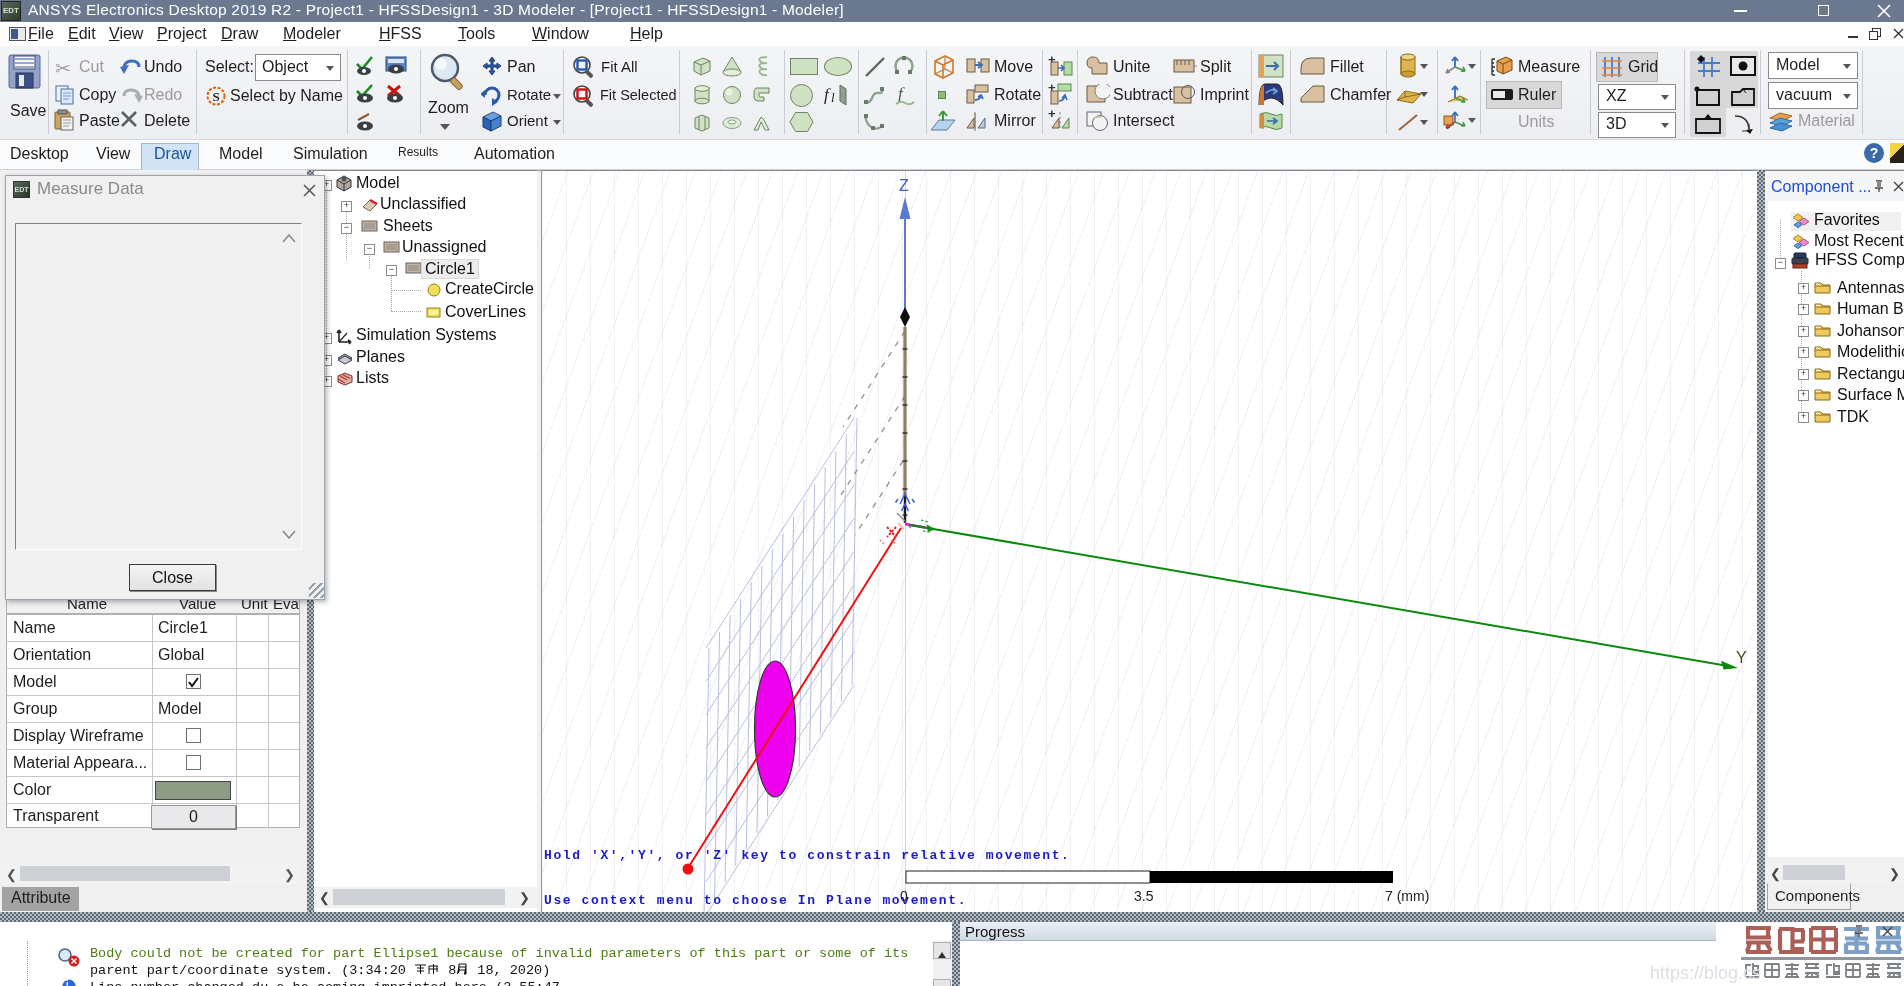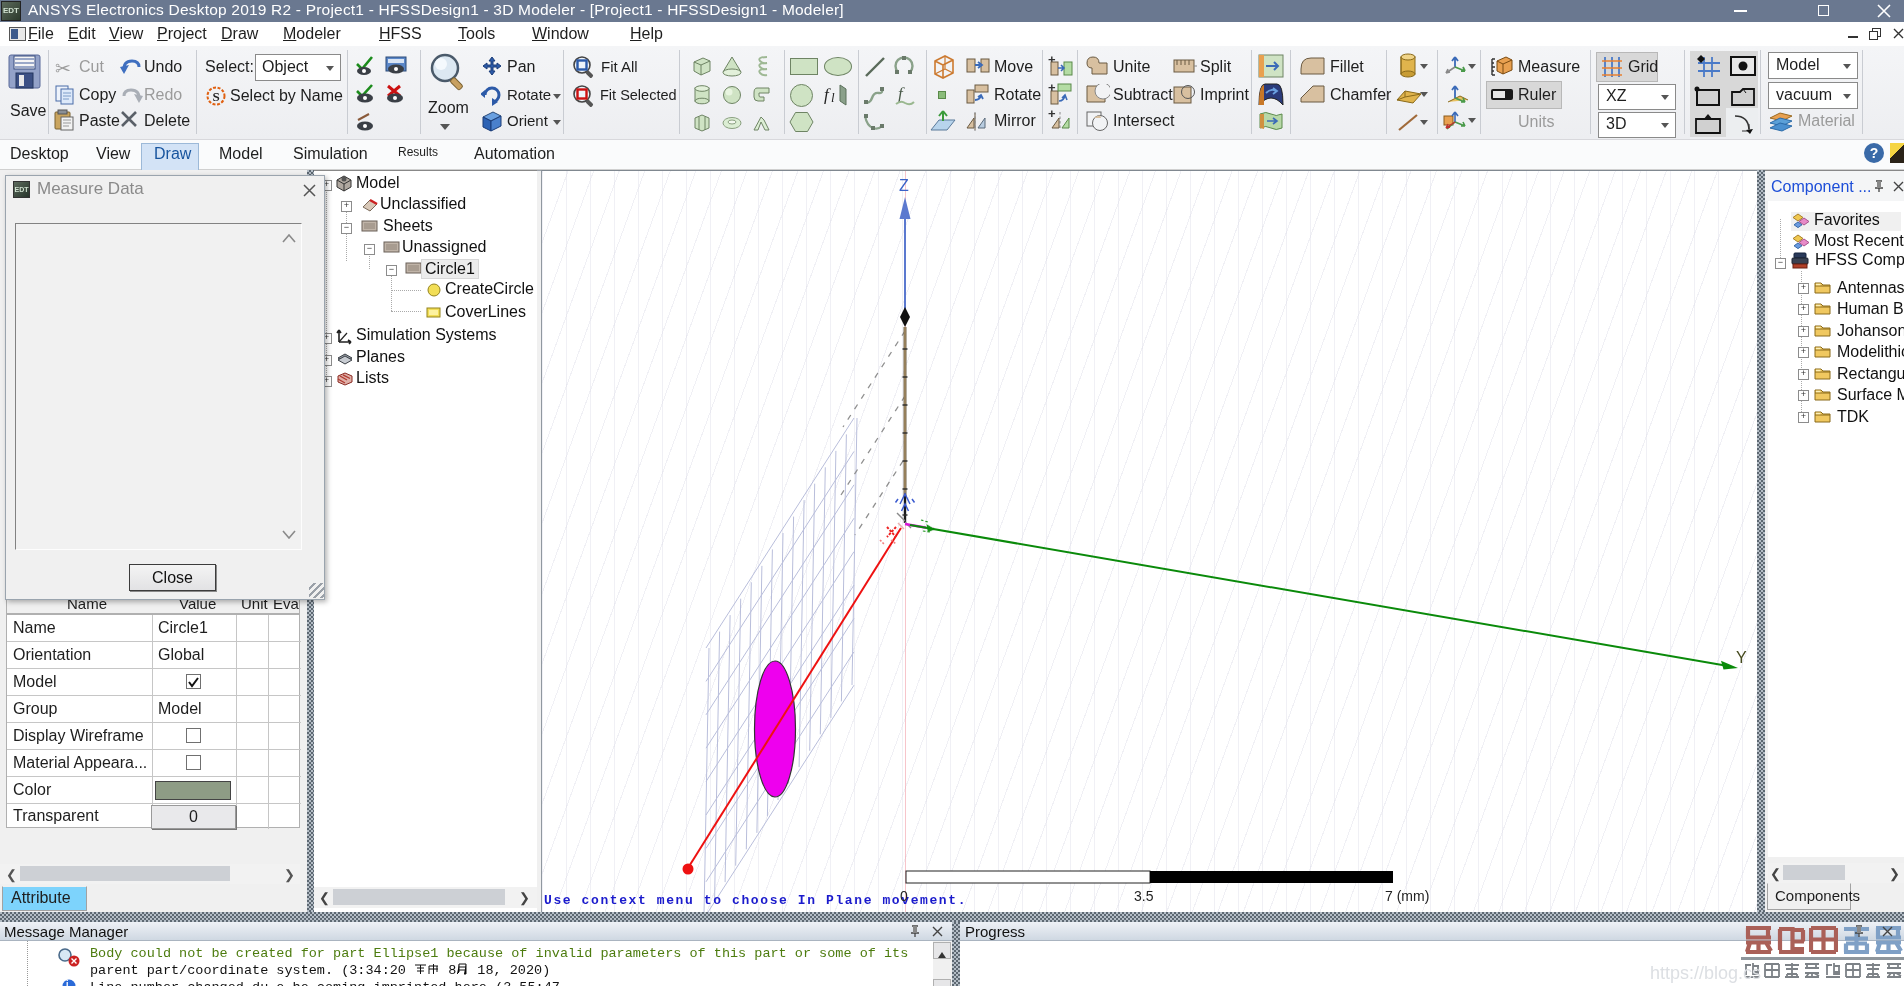--- a/index.html
+++ b/index.html
@@ -523,21 +523,21 @@
   <div class="a" style="left:6px;top:192px;font-size:16px">Transparent</div>
   <div class="a" style="left:144px;top:190px;width:85px;height:24px;background:#e9e9eb;border:1px solid #9a9a9a;box-shadow:1px 1px 0 #777;text-align:center;font-size:16px;line-height:22px">0</div>
  </div>
 
  <div class="a" style="left:0;top:694px;width:300px;height:20px;background:#f2f2f2">
   <div class="a" style="left:6px;top:3px;font-size:13px;color:#555">❮</div>
   <div class="a" style="left:20px;top:2px;width:210px;height:15px;background:#cdd0d5"></div>
   <div class="a" style="left:284px;top:3px;font-size:13px;color:#555">❯</div>
  </div>
 
- <div class="a" style="left:2px;top:716px;width:85px;height:25px;background:#7dd3fc;border:1px solid #a2a2a2;border-top:1px solid #f0f0f0">
+ <div class="a" style="left:2px;top:716px;width:77px;height:25px;background:#a3a3a3;border:1px solid #a2a2a2;border-top:1px solid #f0f0f0">
   <div class="a" style="left:8px;top:2px;font-size:16px">Attribute</div>
  </div>
 </div>
 
 <div class="a" style="left:313px;top:170px;width:224px;height:742px;background:#fff;overflow:hidden;border-top:1px solid #888">
 
  <div class="a" style="left:13px;top:14px;width:1px;height:190px;border-left:1px dotted #aaa"></div>
  <div class="a" style="left:33px;top:33px;width:1px;height:57px;border-left:1px dotted #aaa"></div>
  <div class="a" style="left:56px;top:77px;width:1px;height:21px;border-left:1px dotted #aaa"></div>
  <div class="a" style="left:78px;top:98px;width:1px;height:42px;border-left:1px dotted #aaa"></div>
@@ -695,20 +695,21 @@
   <path d="M338 369 l5 5 M349 369 l5 4" stroke="#f08080" stroke-width="1.6" stroke-dasharray="2 1.5"></path>
   <path d="M356 352 l6 6" stroke="#e8b0b0" stroke-width="1.5"></path>
 
   <line x1="368" y1="354" x2="1186" y2="495" stroke="#0a8a0a" stroke-width="2"></line>
   <polygon points="1196,497 1179,489.7 1181.5,498.5" fill="#0a8a0a"></polygon>
   <text x="1194" y="492" font-size="16" fill="#454a1e" font-family="Liberation Sans">Y</text>
 
   <rect x="364" y="700" width="244" height="12" fill="#fff" stroke="#222"></rect>
   <rect x="608" y="700" width="243" height="12" fill="#000"></rect>
  </svg>
+ <div class="a mono" style="left:2px;top:677px;font-size:13px;letter-spacing:1.6px;color:#1a1acc;font-weight:bold">Hold 'X','Y', or 'Z' key to constrain relative movement.</div>
  <div class="a mono" style="left:2px;top:722px;font-size:13px;letter-spacing:1.6px;color:#1a1acc;font-weight:bold">Use context menu to choose In Plane movement.</div>
  <div class="a" style="left:358px;top:717px;font-size:14px;color:#222">0</div>
  <div class="a" style="left:592px;top:717px;font-size:14px;color:#222">3.5</div>
  <div class="a" style="left:843px;top:717px;font-size:14px;color:#222">7 (mm)</div>
 </div>
 
 <div class="a" style="left:1765px;top:170px;width:139px;height:742px;background:#f0f0f0;overflow:hidden;border-top:1px solid #888">
  <div class="a" style="left:0;top:0;width:139px;height:30px;background:#f4f5f6"></div>
  <div class="a" style="left:6px;top:7px;white-space:nowrap;font-size:16px;color:#1d4ed8">Component ...</div>
  <svg class="a" style="left:108px;top:9px" width="12" height="13">
@@ -816,30 +817,20 @@
       </svg>
   <svg class="a" style="left:266px;top:306px" width="14" height="9">
         <path d="M1 1 L7 8 L13 1" fill="none" stroke="#8a8a8a" stroke-width="1.6"></path>
       </svg>
  </div>
  <div class="a" style="left:123px;top:388px;width:87px;height:27px;background:linear-gradient(#f4f4f4,#e2e2e4);border:1px solid #3c3c3c;box-shadow:1px 1px 0 #8a8a8a;text-align:center;font-size:16px;line-height:25px;color:#111">Close</div>
  <div class="a" style="left:303px;top:407px;width:15px;height:15px;background:repeating-linear-gradient(135deg,transparent 0 3px,#9aa0a8 3px 5px)"></div>
 </div>
 
 <div class="a" style="left:0;top:922px;width:952px;height:64px;background:#fff">
- <div class="a" style="left:0;top:0;width:952px;height:19px;background:linear-gradient(#eef1f6,#cfd8e2);border-bottom:1px solid #aab4c0">
-  <div class="a ptitle" style="left:4px;top:1px">Message Manager</div>
-  <svg class="a" style="left:909px;top:3px" width="12" height="13">
-        <path d="M3 1 H9 M6 1 V8 M2 8 H10 M6 8 V12" stroke="#444" stroke-width="1.3" fill="none"></path>
-        <rect x="4" y="1" width="4" height="7" fill="#888"></rect>
-      </svg>
-  <svg class="a" style="left:932px;top:4px" width="11" height="11">
-        <path d="M1 1 L10 10 M10 1 L1 10" stroke="#444" stroke-width="1.4"></path>
-      </svg>
- </div>
  <div class="a" style="left:27px;top:19px;width:1px;height:45px;border-left:1px dotted #999"></div>
  <svg class="a" style="left:55px;top:25px" width="26" height="20">
       <circle cx="10" cy="8" r="6" fill="#d8e8f4" stroke="#4a6a8a" stroke-width="1.6"></circle>
       <path d="M14 12 L19 17" stroke="#4a6a8a" stroke-width="2"></path>
       <circle cx="19" cy="14" r="5.5" fill="#cc2222"></circle>
       <path d="M16.5 11.5 L21.5 16.5 M21.5 11.5 L16.5 16.5" stroke="#fff" stroke-width="1.4"></path>
     </svg>
  <div class="a mono" style="left:90px;top:24px;font-size:13.5px;letter-spacing:0;color:#4d7c0f">Body could not be created for part Ellipse1 because of invalid parameters of this part or some of its</div>
  <div class="a mono" style="left:90px;top:41px;font-size:13.5px;letter-spacing:0;color:#111">parent part/coordinate system.  (3:34:20 <svg width="13" height="12" style="vertical-align:-1px">
         <path d="M1 2 H12 M6.5 2 V11 M3 5 H10 M3 8 H10" stroke="#111"></path>
@@ -854,21 +845,21 @@
     </svg>
  <div class="a mono" style="left:90px;top:58px;font-size:13.5px;letter-spacing:0;color:#111;clip-path:inset(0 0 0 0)">Line number changed du.e  be.coming imprinted  here  (3.55:47</div>
  <div class="a" style="left:933px;top:19px;width:19px;height:45px;background:#f0f0f0">
   <div class="a" style="left:0;top:1px;width:18px;height:17px;background:#e6e6e8;border:1px solid #b0b0b0">
         <div class="a" style="left:4px;top:5px;width:0;height:0;border:4.5px solid transparent;border-bottom:6px solid #333"></div>
       </div>
   <div class="a" style="left:0;top:38px;width:18px;height:17px;background:#e6e6e8;border:1px solid #b0b0b0"></div>
  </div>
 </div>
 <div class="a" style="left:960px;top:922px;width:944px;height:64px;background:#fff">
- <div class="a" style="left:0;top:0;width:944px;height:19px;background:linear-gradient(#eef1f6,#cfd8e2);border-bottom:1px solid #aab4c0">
+ <div class="a" style="left:0;top:0;width:756px;height:19px;background:linear-gradient(#eef1f6,#cfd8e2);border-bottom:1px solid #aab4c0">
   <div class="a ptitle" style="left:5px;top:1px">Progress</div>
   <svg class="a" style="left:893px;top:3px;z-index:30" width="12" height="13">
         <path d="M3 1 H9 M6 1 V8 M2 8 H10 M6 8 V12" stroke="#444" stroke-width="1.3" fill="none"></path>
         <rect x="4" y="1" width="4" height="7" fill="#888"></rect>
       </svg>
   <svg class="a" style="left:922px;top:4px;z-index:30" width="11" height="11">
         <path d="M1 1 L10 10 M10 1 L1 10" stroke="#444" stroke-width="1.4"></path>
       </svg>
  </div>
 </div>

